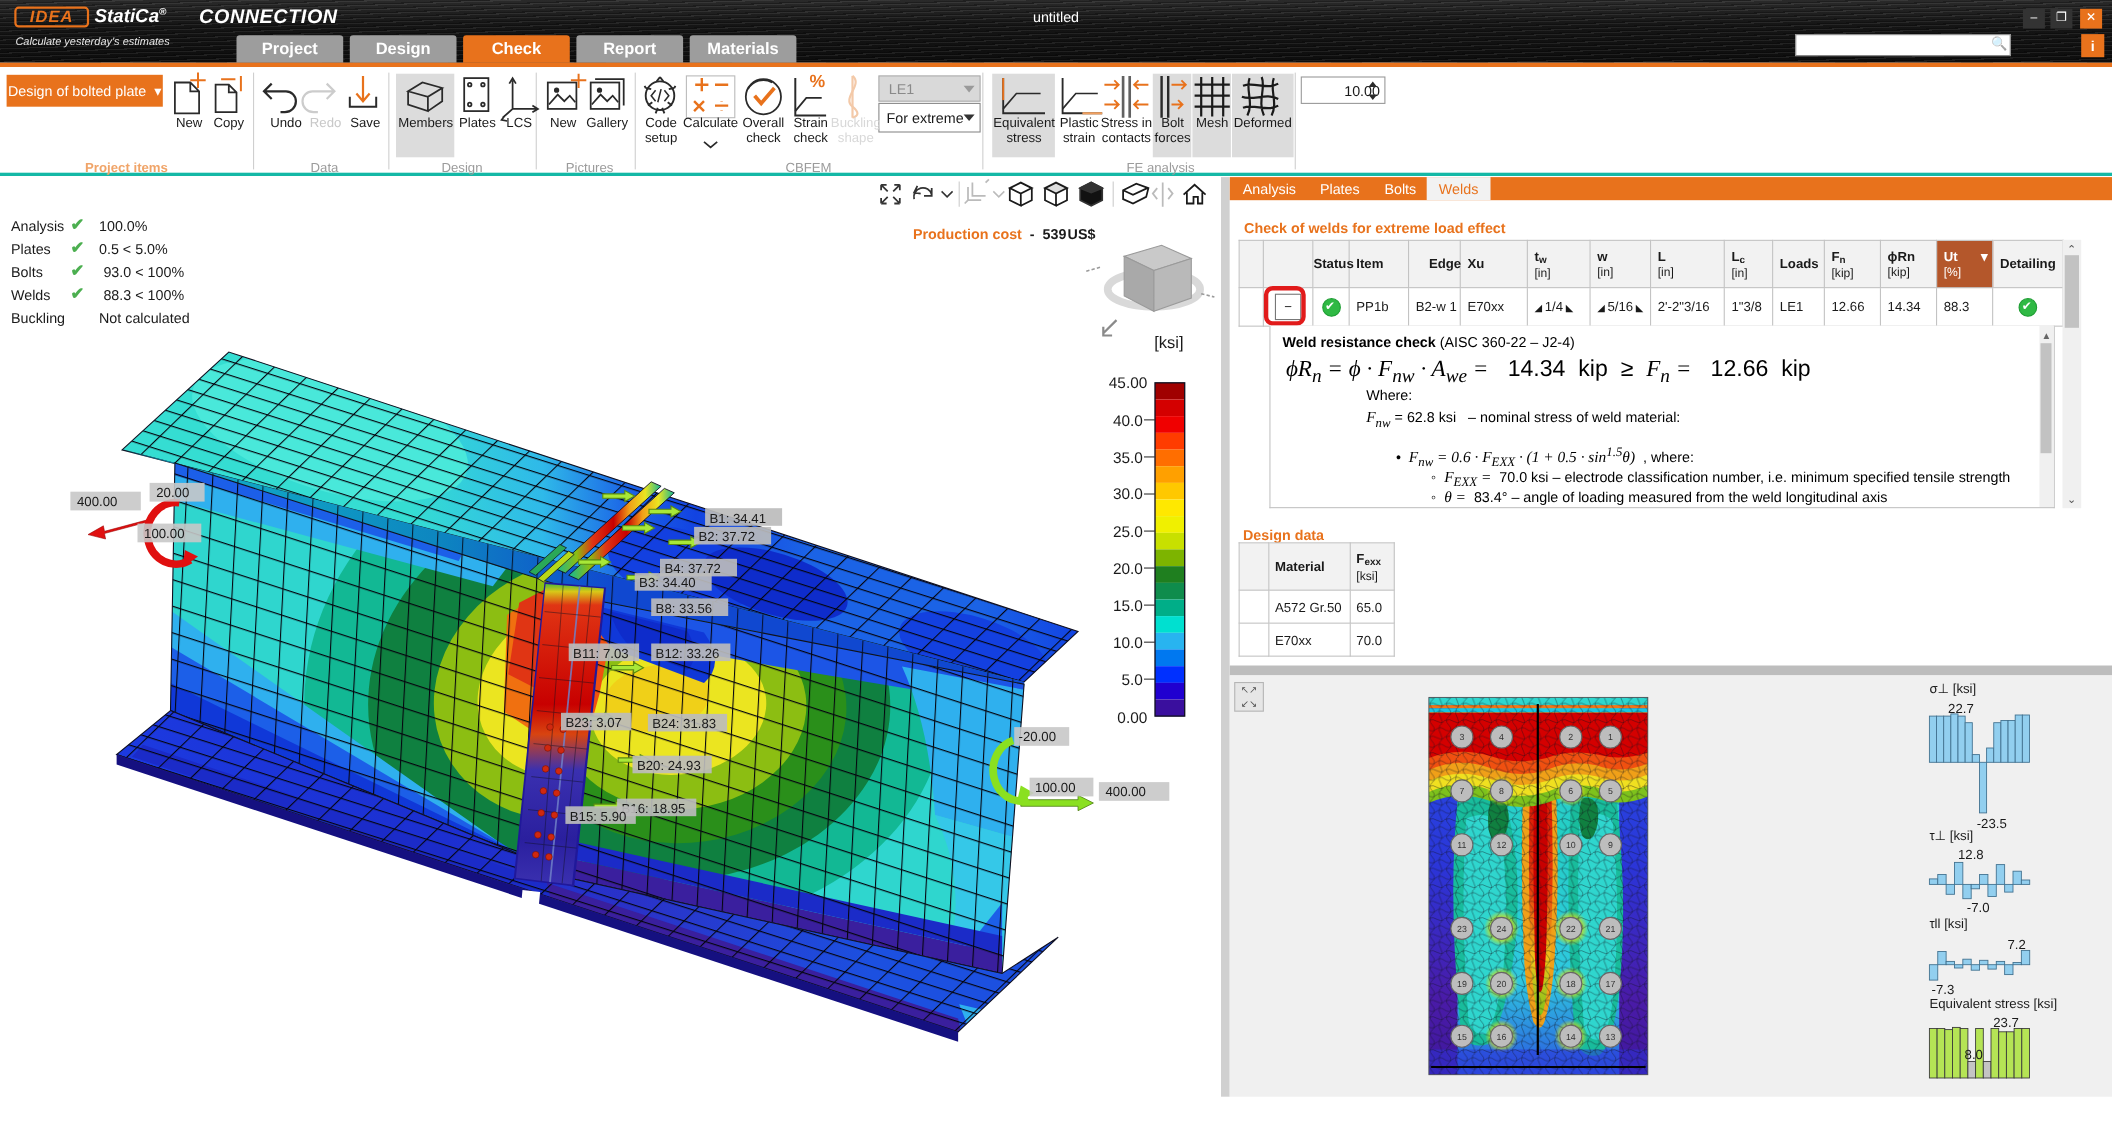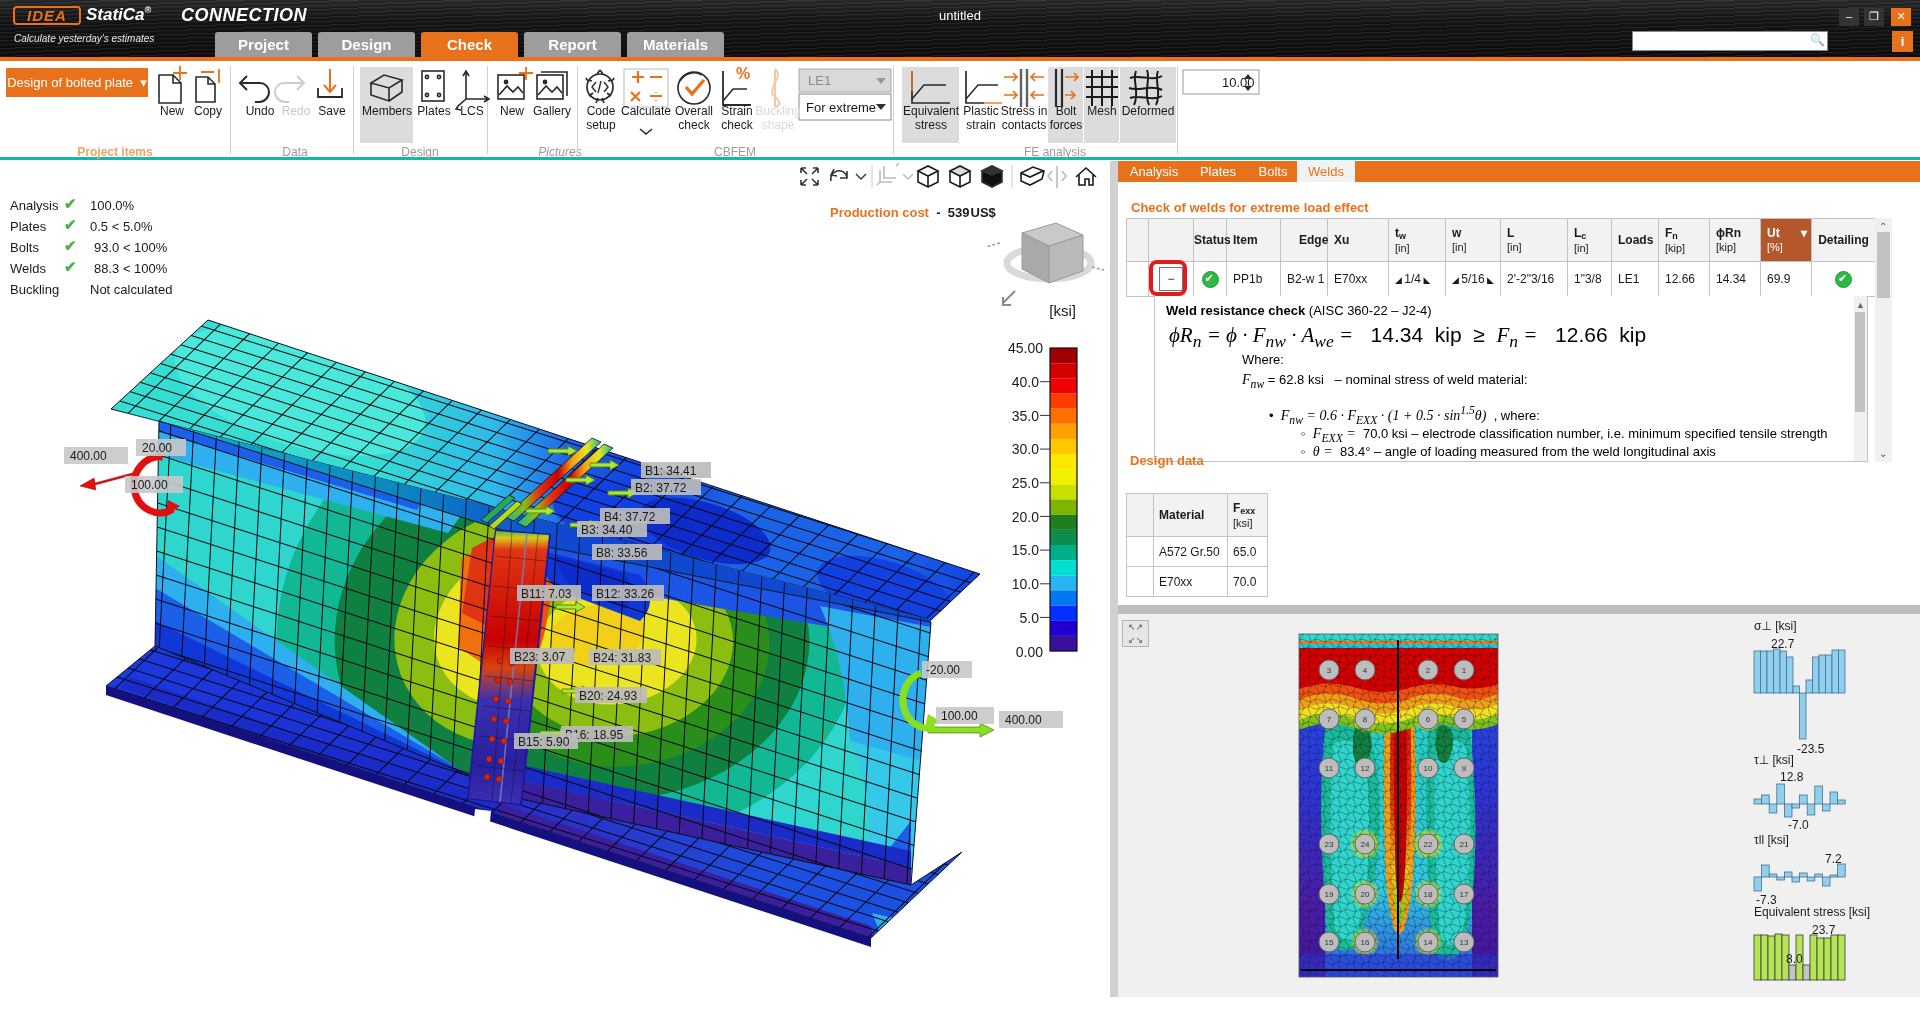--- a/index.html
+++ b/index.html
@@ -105,21 +105,21 @@
   <div id="orangeline"></div>
 
   <div id="ribbon">
     <div id="dbp">Design of bolted plate &nbsp;▾</div>
     <div class="rgrouplabel orange" style="left:20px;width:190px;">Project items</div>
     <div class="rsep" style="left:230px;"></div>
     <div class="rgrouplabel" style="left:240px;width:110px;">Data</div>
     <div class="rsep" style="left:353px;"></div>
     <div class="rgrouplabel" style="left:360px;width:120px;">Design</div>
     <div class="rsep" style="left:487px;"></div>
-    <div class="rgrouplabel" style="left:520px;width:80px;font-style:italic;">Pictures</div>
+    <div class="rgrouplabel" style="left:496px;width:80px;">Pictures</div>
     <div class="rsep" style="left:577px;"></div>
     <div class="rgrouplabel" style="left:660px;width:150px;">CBFEM</div>
     <div class="rsep" style="left:893px;"></div>
     <div class="rgrouplabel" style="left:985px;width:140px;">FE analysis</div>
     <div class="rsep" style="left:1177px;"></div>
     <svg id="ribsvg" style="position:absolute;left:0;top:0;width:1920px;height:99px;" viewBox="0 0 1920 99">
 
       <g stroke="#2a2a2a" stroke-width="1.6" fill="none">
         <path d="M159 14 h14 l8 8 v20 h-22 z M173 14 v8 h8"></path>
       </g>
@@ -759,21 +759,21 @@
           <td style="padding-left:6px;">PP1b</td>
           <td style="padding-left:6px;">B2-w 1</td>
           <td style="padding-left:6px;">E70xx</td>
           <td style="padding-left:6px;"><span style="font-size:9px;">◢</span> 1/4 <span style="font-size:9px;">◣</span></td>
           <td style="padding-left:6px;"><span style="font-size:9px;">◢</span> 5/16 <span style="font-size:9px;">◣</span></td>
           <td style="padding-left:6px;">2'-2"3/16</td>
           <td style="padding-left:6px;">1"3/8</td>
           <td style="padding-left:6px;">LE1</td>
           <td style="padding-left:6px;">12.66</td>
           <td style="padding-left:6px;">14.34</td>
-          <td style="padding-left:6px;">69.9</td>
+          <td style="padding-left:6px;">88.3</td>
           <td style="text-align:center;"><span class="gcheck"></span></td>
         </tr>
       </tbody>
         </table>
     </div>
 
     <div class="abs" style="left:31px; top:99px; width:38px; height:36px; border:4px solid #e11b1b; border-radius:8px;"></div>
 
     <div class="abs" style="left:36px; top:135px; width:714px; height:166px; border:1px solid #c3c3c3; border-top:none; background:#fff; overflow:hidden;">
       <div class="abs" style="left:11px; top:7px; font-size:13px;"><b>Weld resistance check</b> (AISC 360-22 – J2-4)</div>
@@ -790,21 +790,21 @@
         <div class="abs" style="left:2px; top:4px; color:#666; font-size:9px;">▲</div>
         <div class="abs" style="left:1px; top:16px; width:10px; height:100px; background:#c2c2c2;"></div>
       </div>
     </div>
 
     <div class="abs" style="left:757px; top:57px; width:17px; height:244px; background:#f0f0f0;">
       <div class="abs" style="left:4px; top:3px; color:#555; font-size:10px;">⌃</div>
       <div class="abs" style="left:2px; top:14px; width:13px; height:66px; background:#c2c2c2;"></div>
       <div class="abs" style="left:4px; top:230px; color:#555; font-size:10px;">⌄</div>
     </div>
-    <div class="orangehead" style="left:12px; top:292px;">Design data</div>
+    <div class="orangehead" style="left:12px; top:318px;">Design data</div>
     <div class="abs" style="left:8px; top:332px;">
       <table class="grid">
         <tbody>
             <tr style="height:43px; background:#f2f2f2; font-weight:bold;">
           <th style="width:27px;"></th>
           <th style="width:74px; text-align:left; padding-left:5px;">Material</th>
           <th style="width:40px; text-align:left; padding-left:5px;">F<span style="font-size:9px;vertical-align:-2px;">exx</span><br><span style="font-weight:normal;font-size:11px;">[ksi]</span></th>
         </tr>
         <tr style="height:30px;">
               <td></td>

